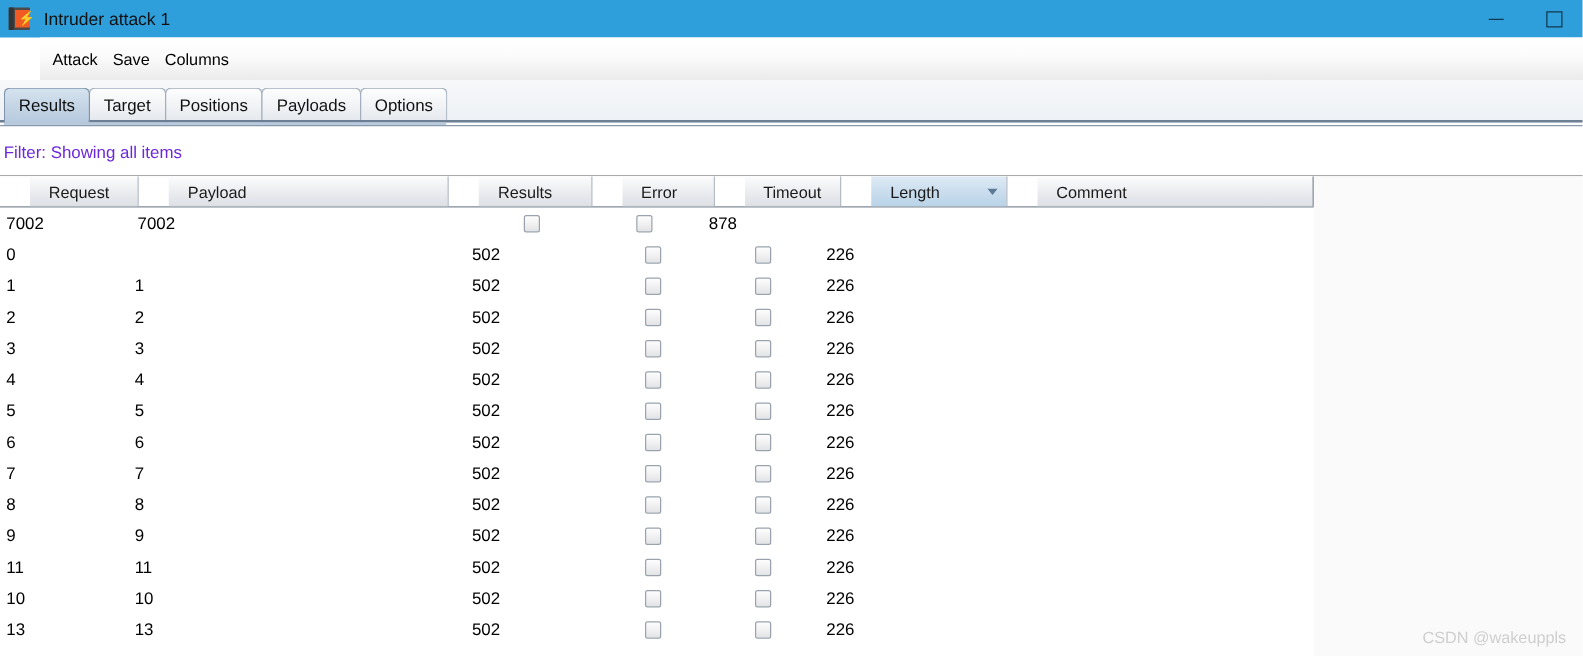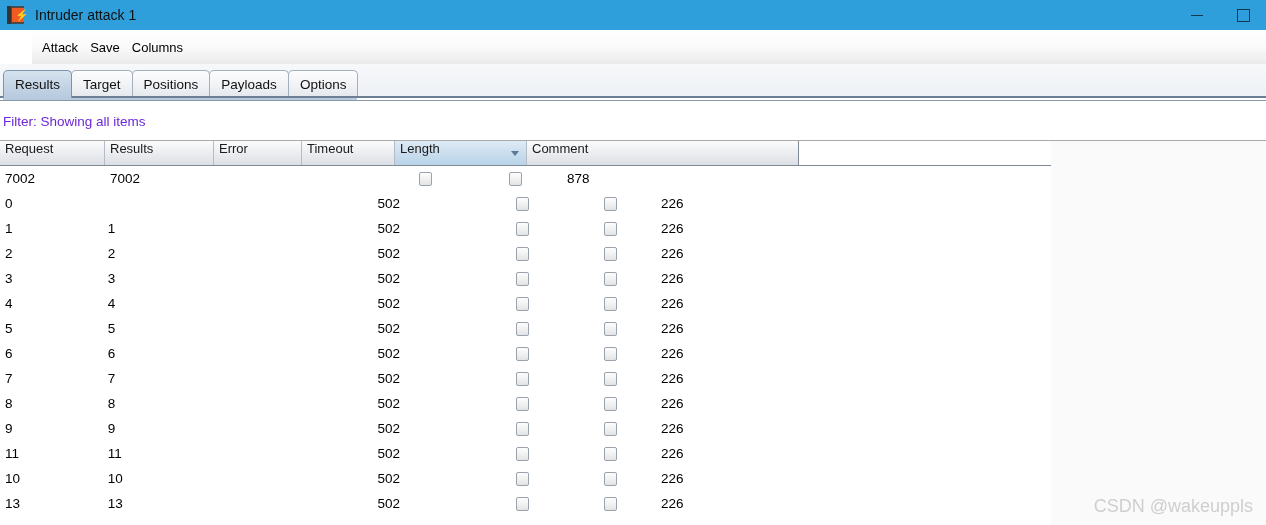--- a/index.html
+++ b/index.html
@@ -201,28 +201,30 @@
   .thead {
     display: flex;
     height: 25px;
     border-bottom: 1px solid #808a96;
     box-sizing: border-box;
   }
   .th {
     height: 24px;
     box-sizing: border-box;
     display: flex;
-    padding-left: 5px;
+    align-items: center;
+    padding-left: 15px;
     font-size: 13px;
     color: #1a1a1a;
     background: linear-gradient(to bottom, #fcfcfd 0%, #eceef1 48%, #dcdfe4 100%);
     border-right: 1px solid #b4bcc6;
     white-space: nowrap;
     position: relative;
     overflow: hidden;
+    margin-left: 24px;
   }
   .th.sorted {
     background: linear-gradient(to bottom, #dfebf6 0%, #cbdeee 48%, #b9d3e8 100%);
   }
   .th .sort-arrow {
     position: absolute;
     right: 7px;
     top: 10px;
     width: 0; height: 0;
     border-left: 4px solid transparent;
@@ -264,21 +266,21 @@
   .c-error    { width: 88px; }
   .c-timeout  { width: 93px; }
   .c-length   { width: 132px; }
   .c-comment  { width: 272px; }
 
   
   .watermark {
     position: absolute;
     right: 13px;
     bottom: 8px;
-    font-size: 18px;
+    font-size: 13px;
     color: #cfcfcf;
     white-space: nowrap;
   }
 </style>
 </head>
 <body>
 
 <div class="titlebar">
   <div class="app-icon">
     <div class="book"></div>
@@ -330,20 +332,23 @@
   <div class="ftxt">Filter: Showing all items</div>
 </div>
 <div class="filter-sep"></div>
 
 <div class="table-wrap">
   <div class="table">
     <div class="thead" id="thead-host">
         <div class="th c-request">
           <span>Request</span>
         </div>
+        <div class="th c-payload">
+          <span>Payload</span>
+        </div>
         <div class="th c-status">
           <span>Results</span>
         </div>
         <div class="th c-error">
           <span>Error</span>
         </div>
         <div class="th c-timeout">
           <span>Timeout</span>
         </div>
         <div class="th c-length sorted">

